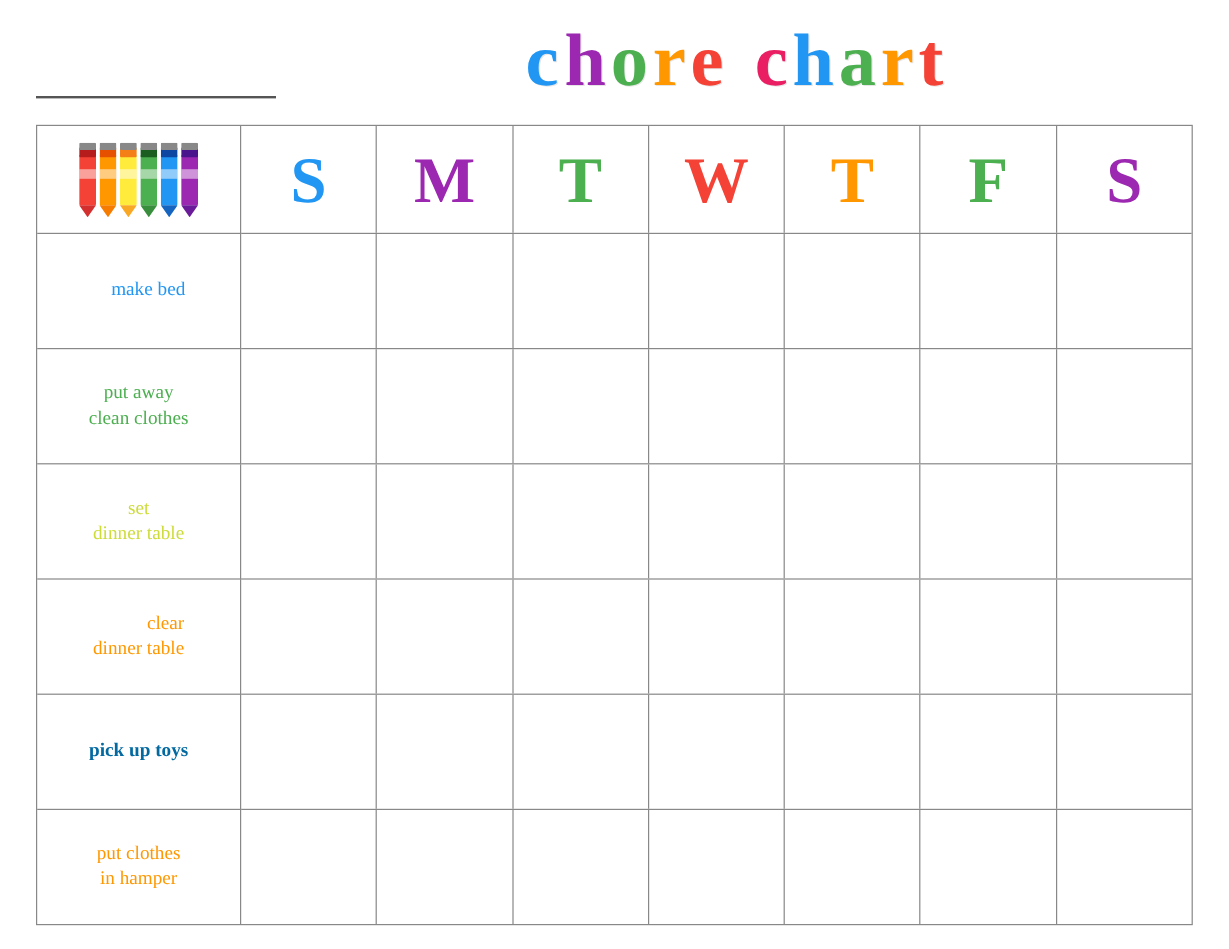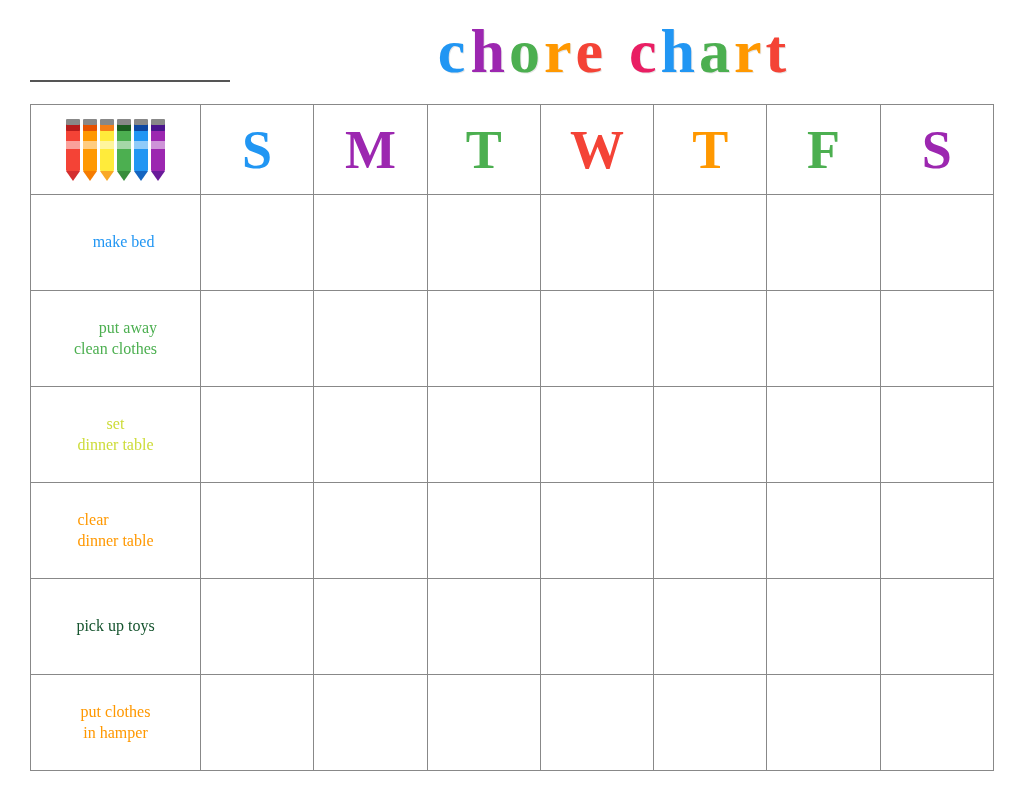--- a/index.html
+++ b/index.html
@@ -240,30 +240,30 @@
             <rect x="0" y="4" width="14" height="8" fill="#4A148C" rx="1"></rect>
             <rect x="0" y="0" width="14" height="6" fill="#888" rx="1"></rect>
           </svg>
         </div>
       </div>
 
       <div class="chore-cell">
         <span class="chore-text" style="color:#2196F3;margin-left:16px;">make bed</span>
       </div>
       <div class="chore-cell">
-        <span class="chore-text" style="color:#4CAF50; text-align:right;">put away<br>clean clothes</span>
+        <span class="chore-text" style="color:#4CAF50; text-align:center;">put away<br>clean clothes</span>
       </div>
       <div class="chore-cell">
         <span class="chore-text" style="color:#CDDC39; text-align:center;">set<br>dinner table</span>
       </div>
       <div class="chore-cell">
-        <span class="chore-text" style="color:#FF9800; text-align:left;">clear<br>dinner table</span>
-      </div>
-      <div class="chore-cell">
-        <span class="chore-text" style="color:#14532d;">pick up toys</span>
+        <span class="chore-text" style="color:#FF9800; text-align:right;">clear<br>dinner table</span>
+      </div>
+      <div class="chore-cell">
+        <span class="chore-text" style="color:#0369a1;font-weight:bold;">pick up toys</span>
       </div>
       <div class="chore-cell" style="border-bottom:none;">
         <span class="chore-text" style="color:#FF9800; text-align:center;">put clothes<br>in hamper</span>
       </div>
 
     </div>
 
     <div class="days-grid">
 
       <div class="days-header-row">

